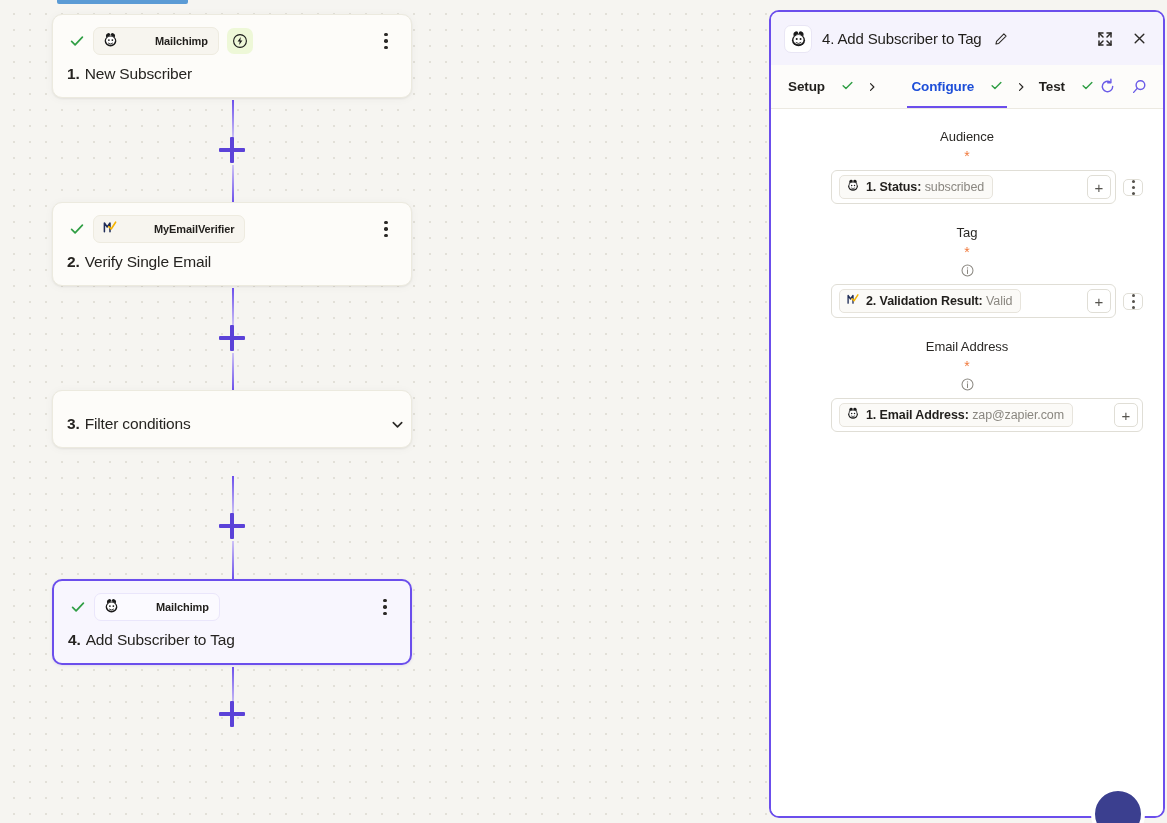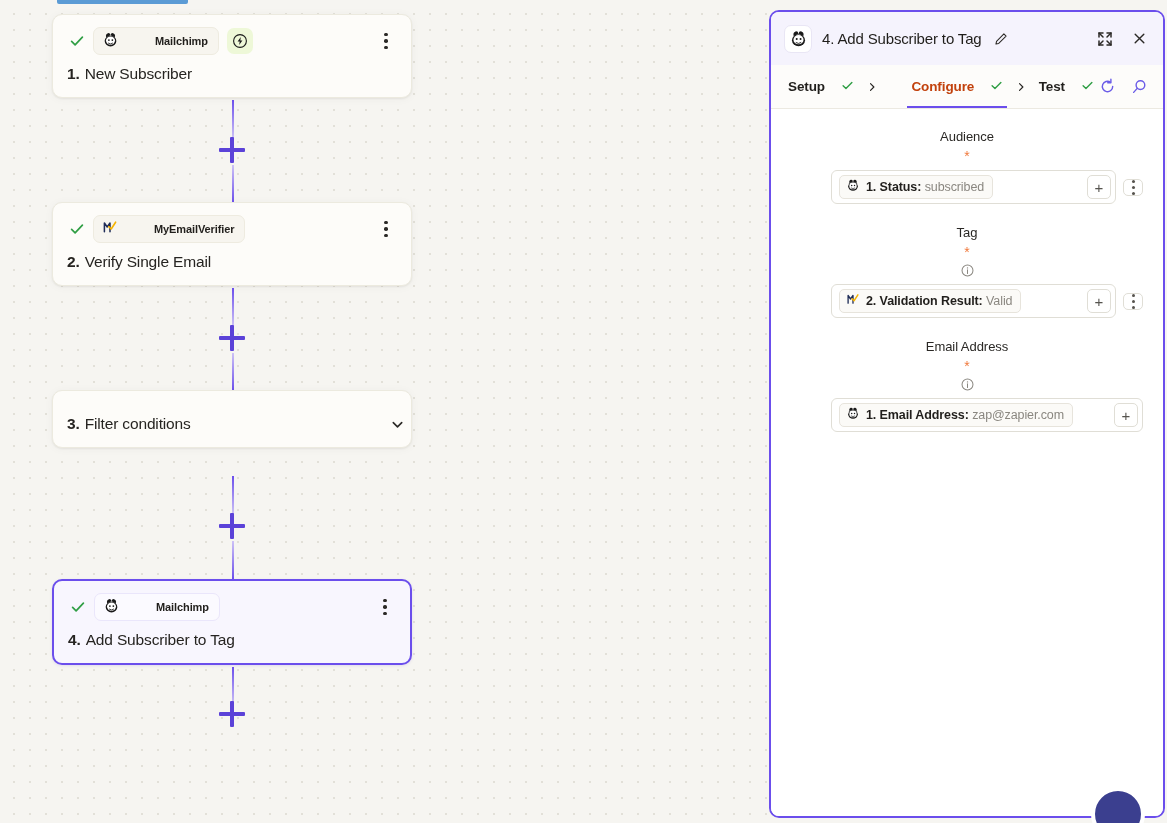--- a/index.html
+++ b/index.html
@@ -137,21 +137,21 @@
     border-bottom: 1px solid #ece9e1;
     background: #fdfcfa;
     display: flex; align-items: center; padding: 0 14px; gap: 0;
     position: relative;
   }
   .tab {
     display: flex; align-items: center; gap: 16px; height: 43px;
     padding: 0 3px; cursor: pointer; position: relative;
     font-size: 13.5px; font-weight: 700; color: #211f1c; letter-spacing: -0.1px;
   }
-  .tab.active { color: #c2410c; margin-left: 22px; }
+  .tab.active { color: #1d4ed8; margin-left: 22px; }
   .tab.active::after {
     content:""; position: absolute; left: -1px; right: -1px; bottom: 0; height: 2.5px; background: #6b4eec;
   }
   .tab-sep { width: 30px; display: flex; align-items: center; justify-content: center; }
   .tabbar-right { margin-left: auto; display: flex; align-items: center; gap: 12px; }
   .tabbar-icon { width: 20px; height: 20px; display:flex; align-items:center; justify-content:center; cursor:pointer; }
 
   .panel-body { flex: 1 1 auto; overflow: hidden; padding: 20px 20px 0 20px; background:#fff; }
   .field { margin-bottom: 21px; }
   .field-label {

